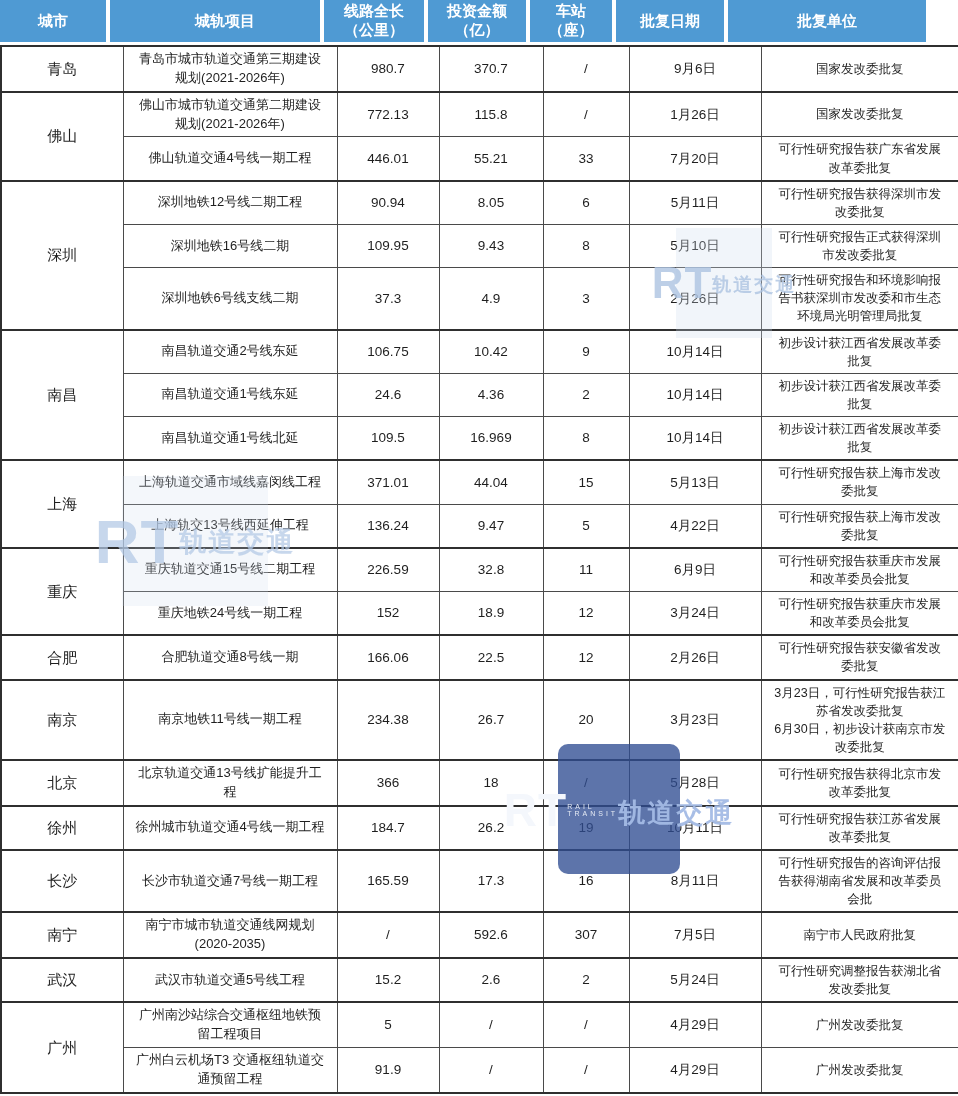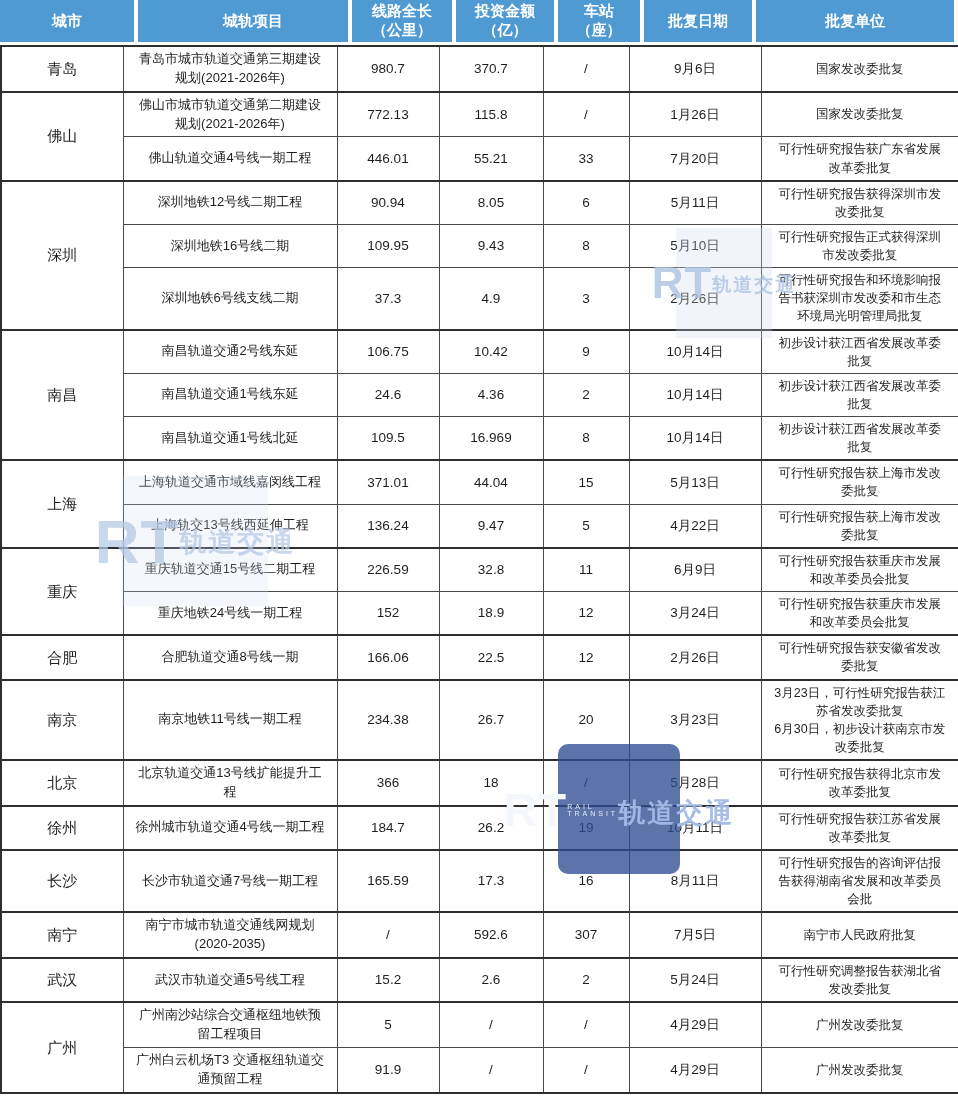--- a/index.html
+++ b/index.html
@@ -53,21 +53,21 @@
   .wm-solid .wm-rt{font-size:46px;color:#f4f7fc;line-height:1.0;margin-top:2px;}
   .wm-solid .wm-sub{font-size:7px;color:rgba(244,247,252,0.9);margin-top:2px;}
   .wm-solid .wm-caption{font-size:27px;color:rgba(163,187,229,0.95);margin-top:8px;}
 </style>
 </head>
 <body>
 
 <div id="frame">
 
   <div class="header-row" id="header-row">
-      <div class="th" style="width: 138px;">城市</div>
+      <div class="th" style="width: 110px;">城市</div>
       <div class="th" style="width: 214px; padding-left: 20px;">城轨项目</div>
       <div class="th" style="width: 104px;">线路全长
 （公里）</div>
       <div class="th" style="width: 102px;">投资金额
 （亿）</div>
       <div class="th" style="width: 86px;">车站
 （座）</div>
       <div class="th" style="width: 112px;">批复日期</div>
       <div class="th" style="width: 198px;">批复单位</div>
     </div>

